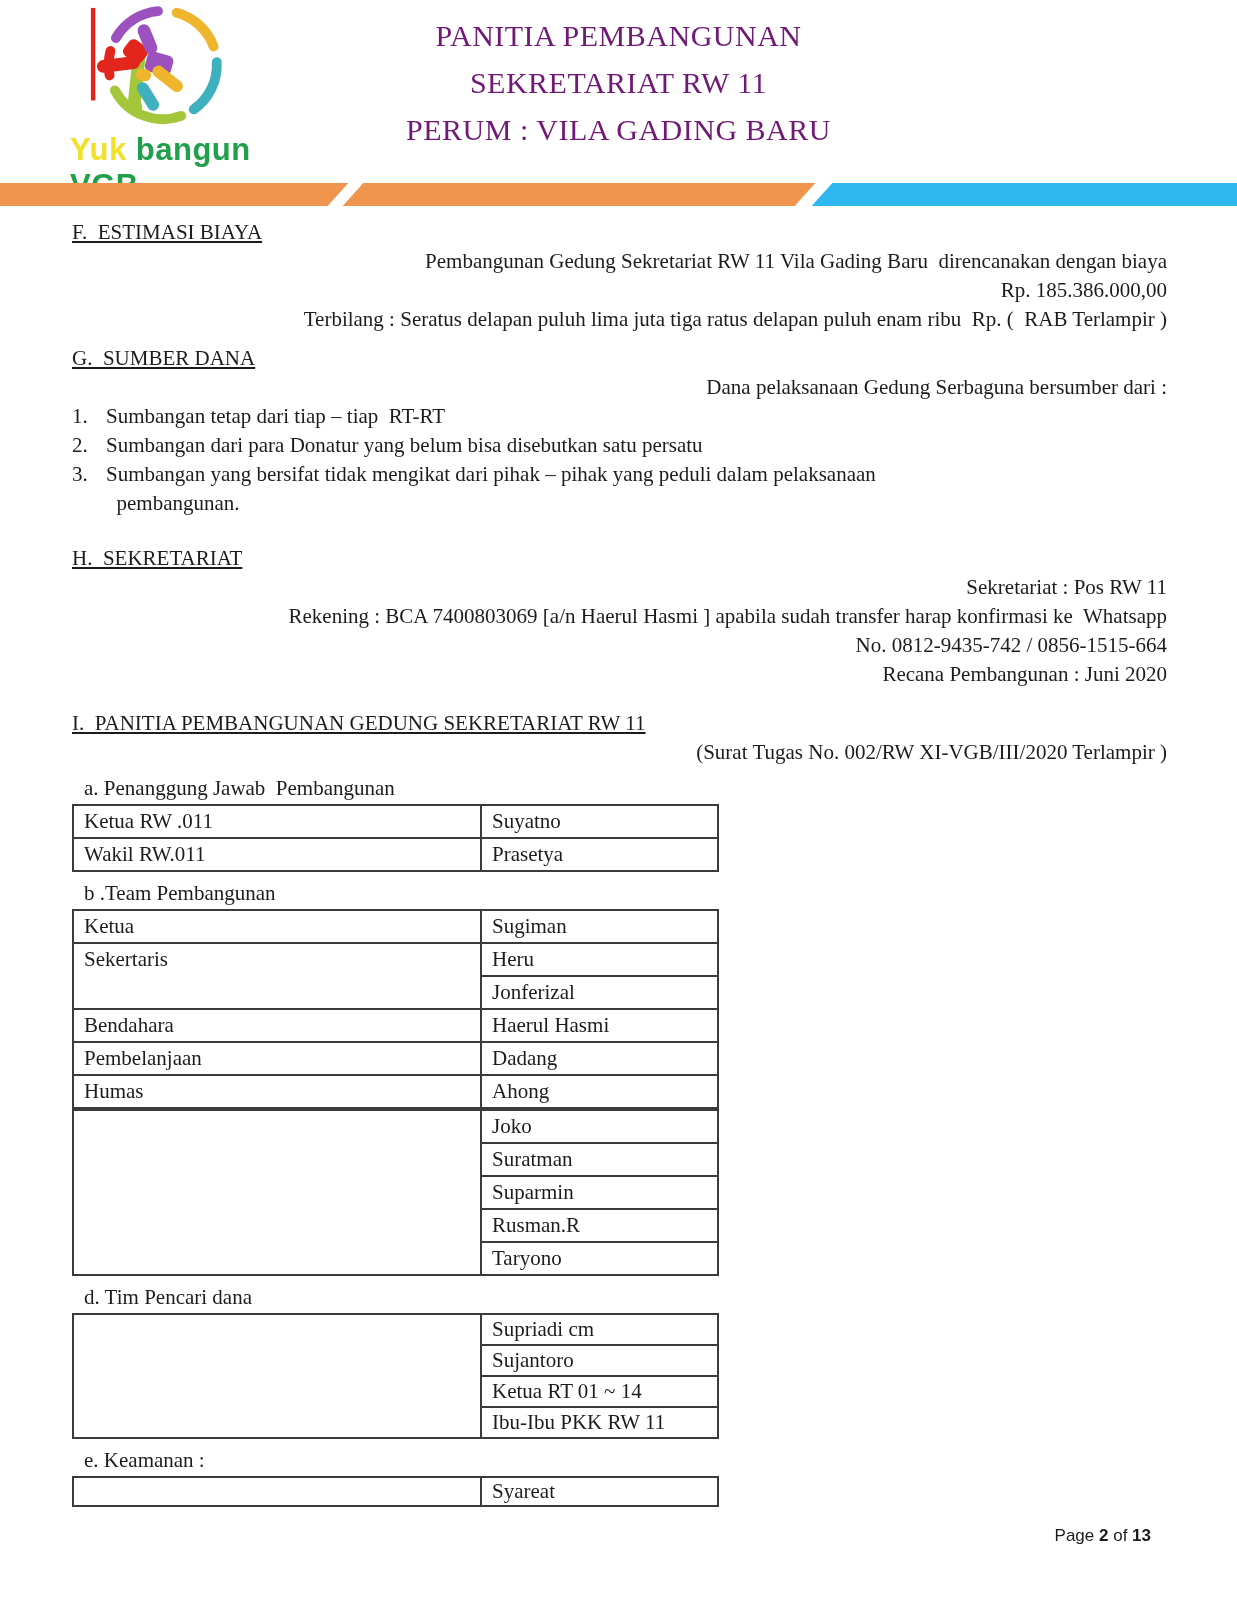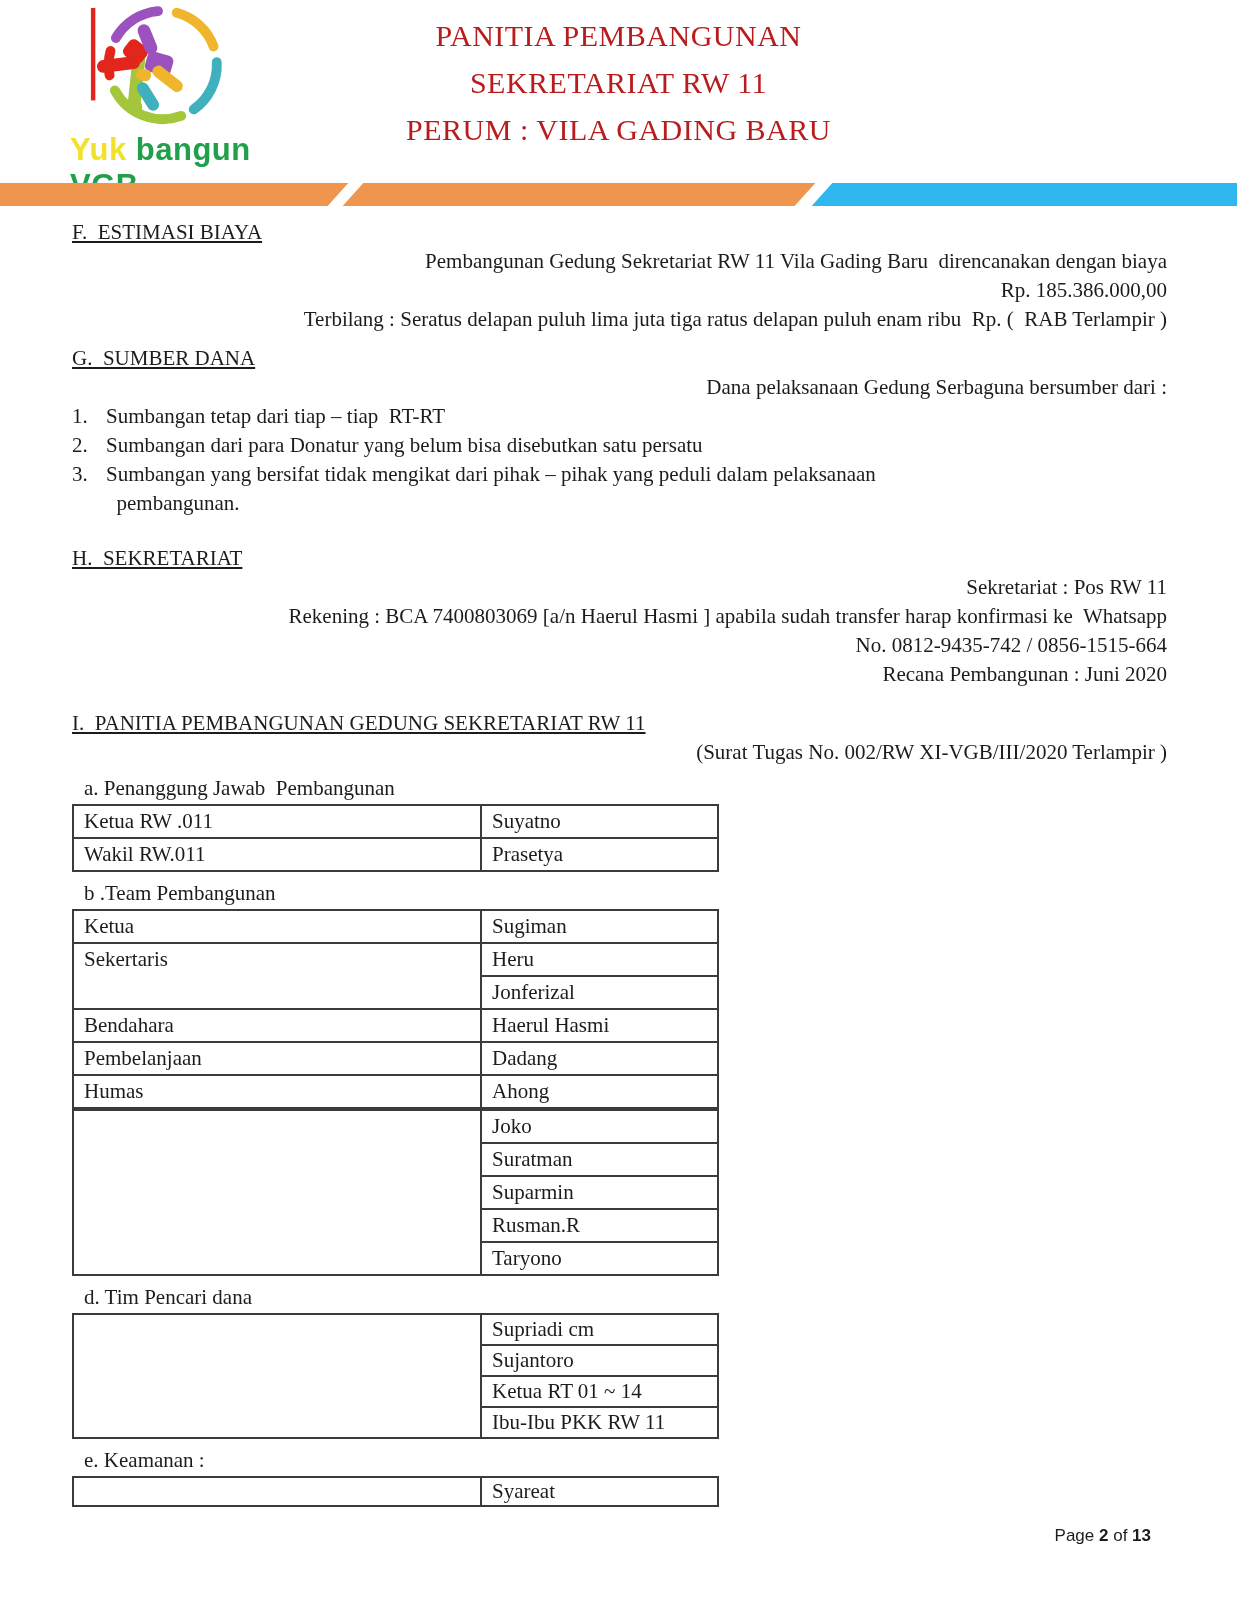--- a/index.html
+++ b/index.html
@@ -22,21 +22,21 @@
     margin-left: 14px; margin-top: 2px;
     font-family: "Liberation Sans", sans-serif;
     font-weight: bold; font-size: 31px; letter-spacing: 0.5px;
   }
   .logo-caption .yuk  { color: var(--logo-yellow, #F4E428); }
   .logo-caption .rest { color: var(--logo-green, #21A04B); }
 
   .titles { text-align: center; padding-top: 12px; }
   .title-line {
     font-size: 30px; line-height: 47px; letter-spacing: 0.5px;
-    color: #b91c1c;
+    color: #701a75;
   }
 
   .bar { position: absolute; left: 0; right: 0; top: 183px; height: 23px; overflow: hidden; }
   .bar .seg { position: absolute; top: 0; height: 100%; transform: skewX(-42deg); }
   .seg-o1 { left: -40px; width: 378px; background: var(--accent-orange, #F0954D); }
   .seg-o2 { left: 353px; width: 452px; background: var(--accent-orange, #F0954D); }
   .seg-bl { left: 822px; width: 460px; background: var(--accent-blue, #2FB7F0); }
 
   
   .content { padding: 0 70px 0 72px; font-size: 21px; }

